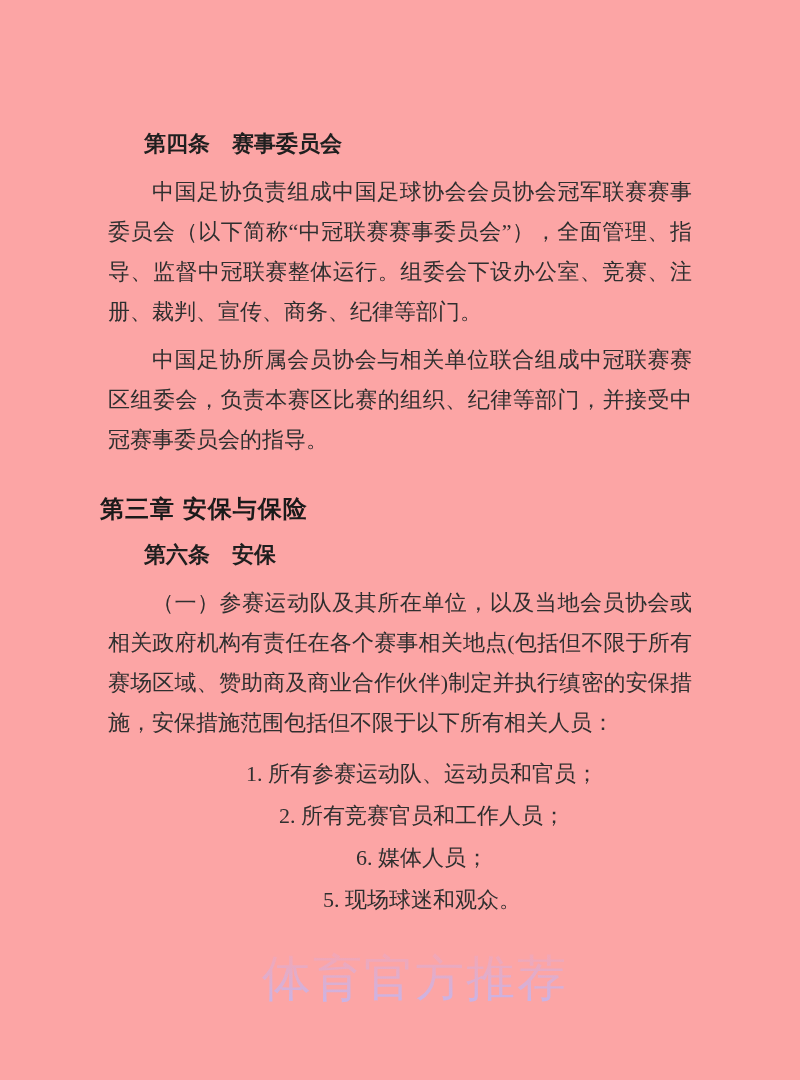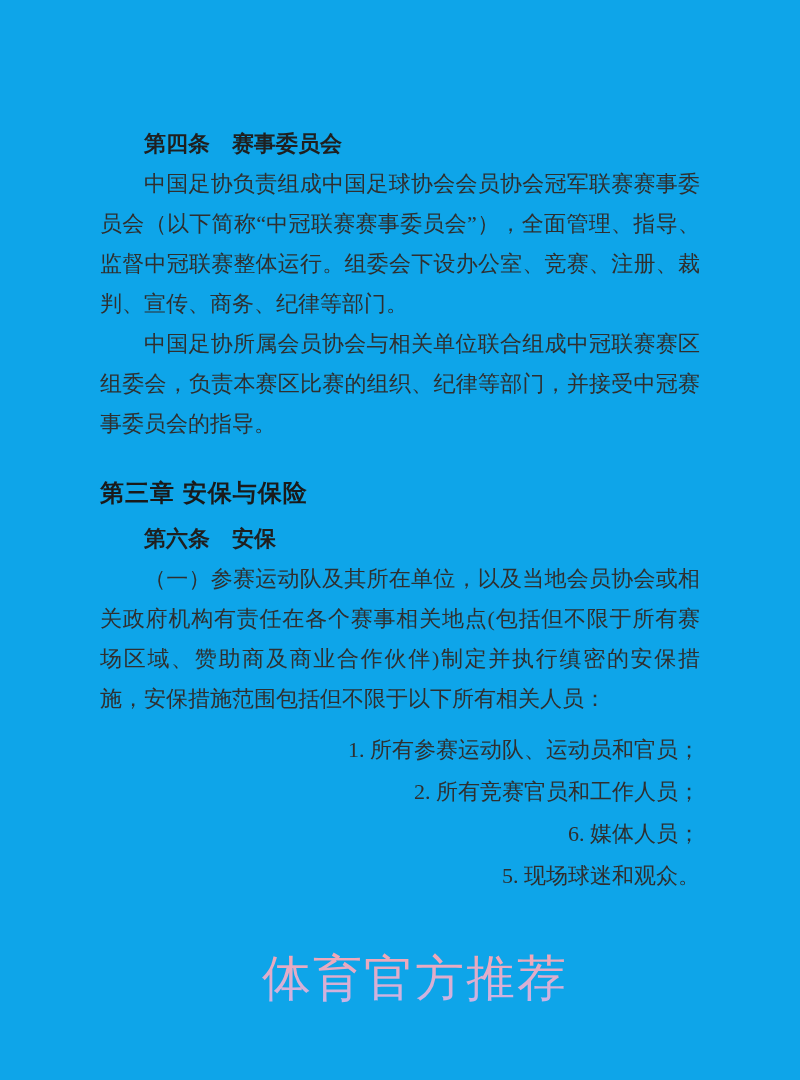--- a/index.html
+++ b/index.html
@@ -10,21 +10,21 @@
   body {
     position: relative;
     width: 800px;
     height: 1080px;
     overflow: hidden;
     font-family: "Liberation Serif", "DejaVu Serif", serif;
   }
   .page {
     position: absolute;
     inset: 0;
-    background: #0ea5e9;
+    background: #fca5a5;
     text-decoration: underline;
   }
   .content {
     position: absolute;
     left: 100px;
     top: 124px;
     width: 600px;
     color: #2f2f2f;
     font-size: 22px;
     line-height: 40px;
@@ -32,21 +32,21 @@
   }
   .article-heading {
     margin: 0;
     font-size: 22px;
     font-weight: bold;
     color: #1f1f1f;
     text-indent: 2em;
     line-height: 40px;
   }
   .para {
-    margin: 0;
+    margin: 8px;
     text-indent: 2em;
     line-height: 40px;
   }
   .chapter-heading {
     margin: 27px 0 4px 0;
     font-family: "Liberation Sans", "DejaVu Sans", sans-serif;
     font-size: 24px;
     font-weight: bold;
     color: #1a1a1a;
     text-align: left;
@@ -55,21 +55,21 @@
     letter-spacing: 1px;
   }
   .numbered-list {
     margin: 10px 0 0 0;
     padding: 0;
     list-style: none;
   }
   .numbered-list li {
     padding-left: 2em;
     line-height: 42px;
-    text-align: right;
+    text-align: center;
   }
   .watermark {
     position: absolute;
     top: 946px;
     left: 50%;
     transform: translateX(calc(-50% + 15px));
     white-space: nowrap;
     font-family: "Liberation Serif", "DejaVu Serif", serif;
     font-size: 49px;
     letter-spacing: 2px;

